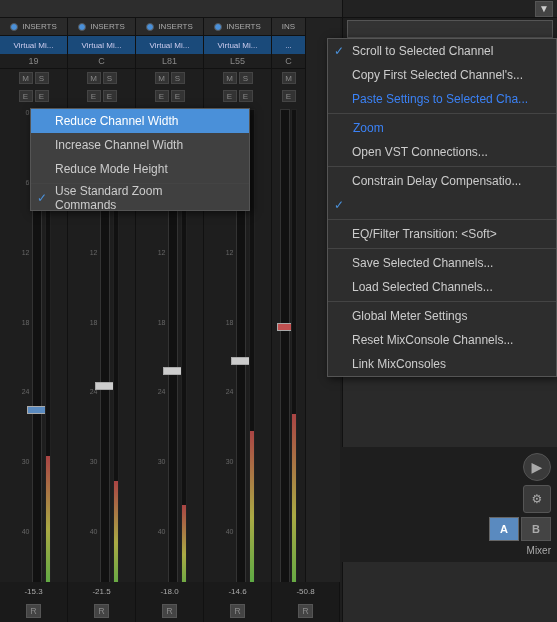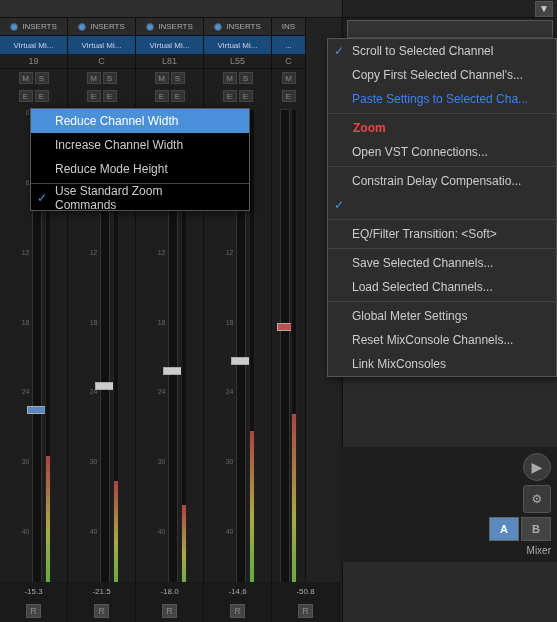--- a/index.html
+++ b/index.html
@@ -274,21 +274,21 @@
       font-size: 11px;
       padding: 0 4px;
     }
 
     
     .context-menu-left {
       position: absolute;
       top: 108px;
       left: 30px;
       width: 220px;
-      background: #000000;
+      background: #404040;
       border: 1px solid #555;
       box-shadow: 2px 2px 8px rgba(0,0,0,0.6);
       z-index: 100;
     }
 
     .menu-item {
       height: 24px;
       display: flex;
       align-items: center;
       padding: 0 24px;
@@ -609,21 +609,21 @@
       <span class="check-icon-blue">✓</span>
       <span>Scroll to Selected Channel</span>
     </div>
     <div class="menu-item">
       <span>Copy First Selected Channel's...</span>
     </div>
     <div class="menu-item disabled">
       <span>Paste Settings to Selected Cha...</span>
     </div>
     <div class="menu-separator"></div>
-    <div class="menu-item" style="font-weight:bold; color:#ef4444;padding-left:25px;">
+    <div class="menu-item" style="font-weight:normal; color:#3b82f6;padding-left:25px;">
       <span>Zoom</span>
     </div>
     <div class="menu-item">
       <span>Open VST Connections...</span>
     </div>
     <div class="menu-separator"></div>
     <div class="menu-item">
       <span>Constrain Delay Compensatio...</span>
     </div>
     <div class="menu-item">

